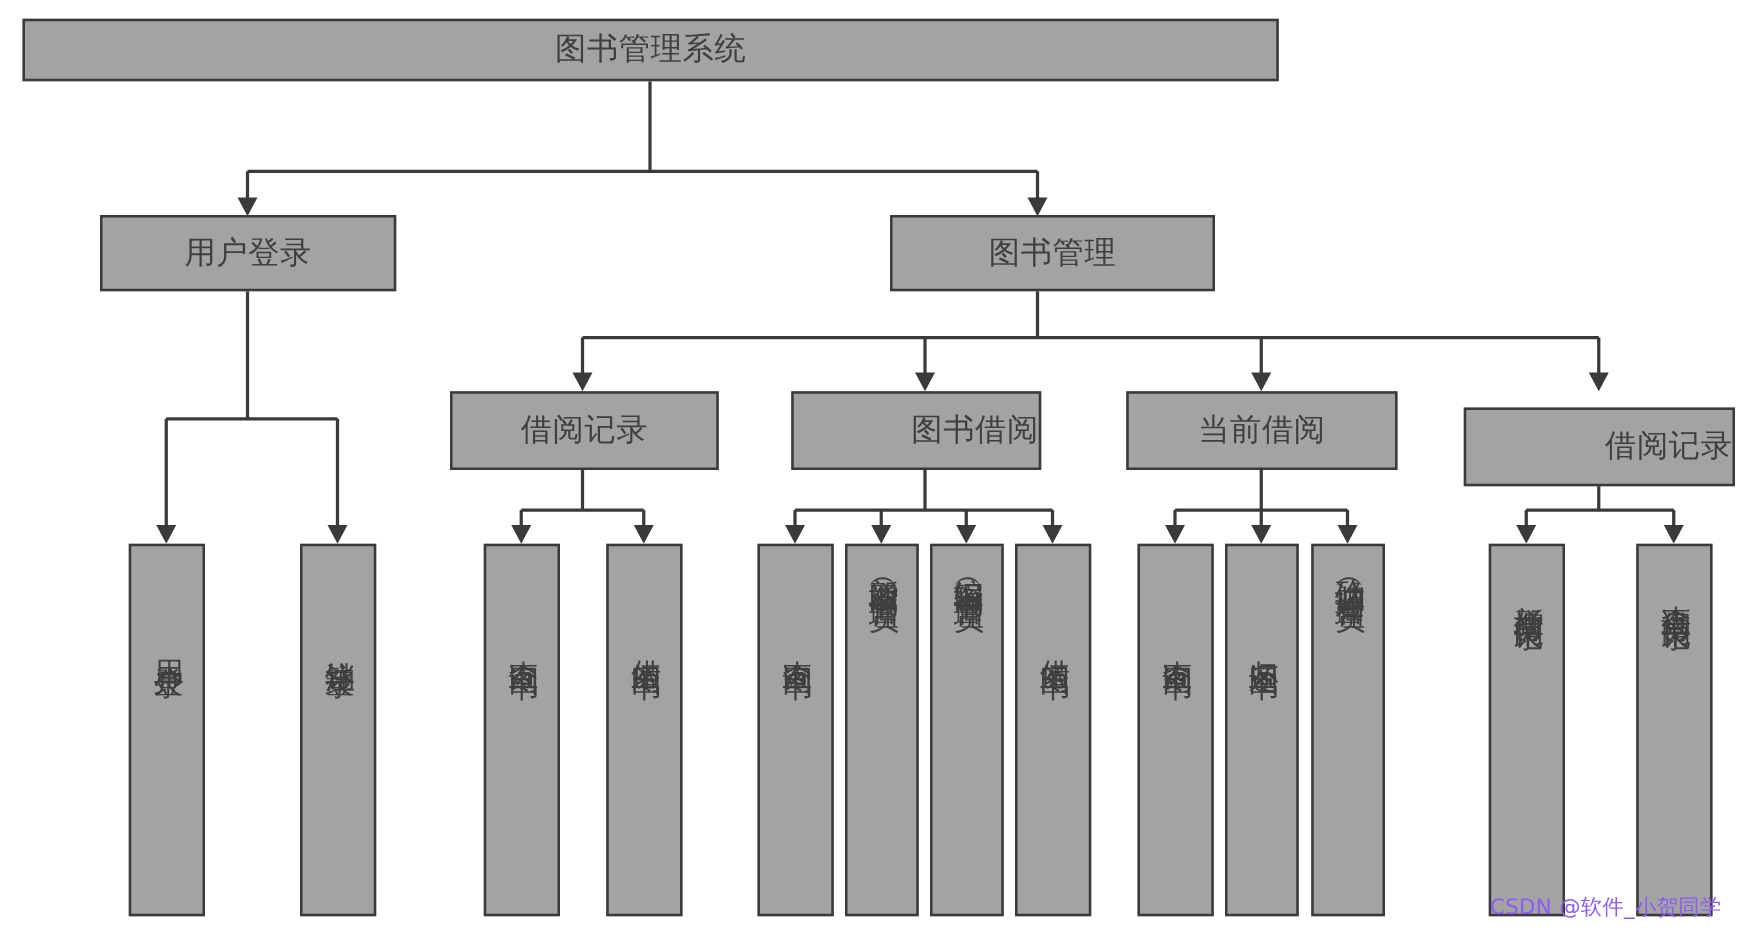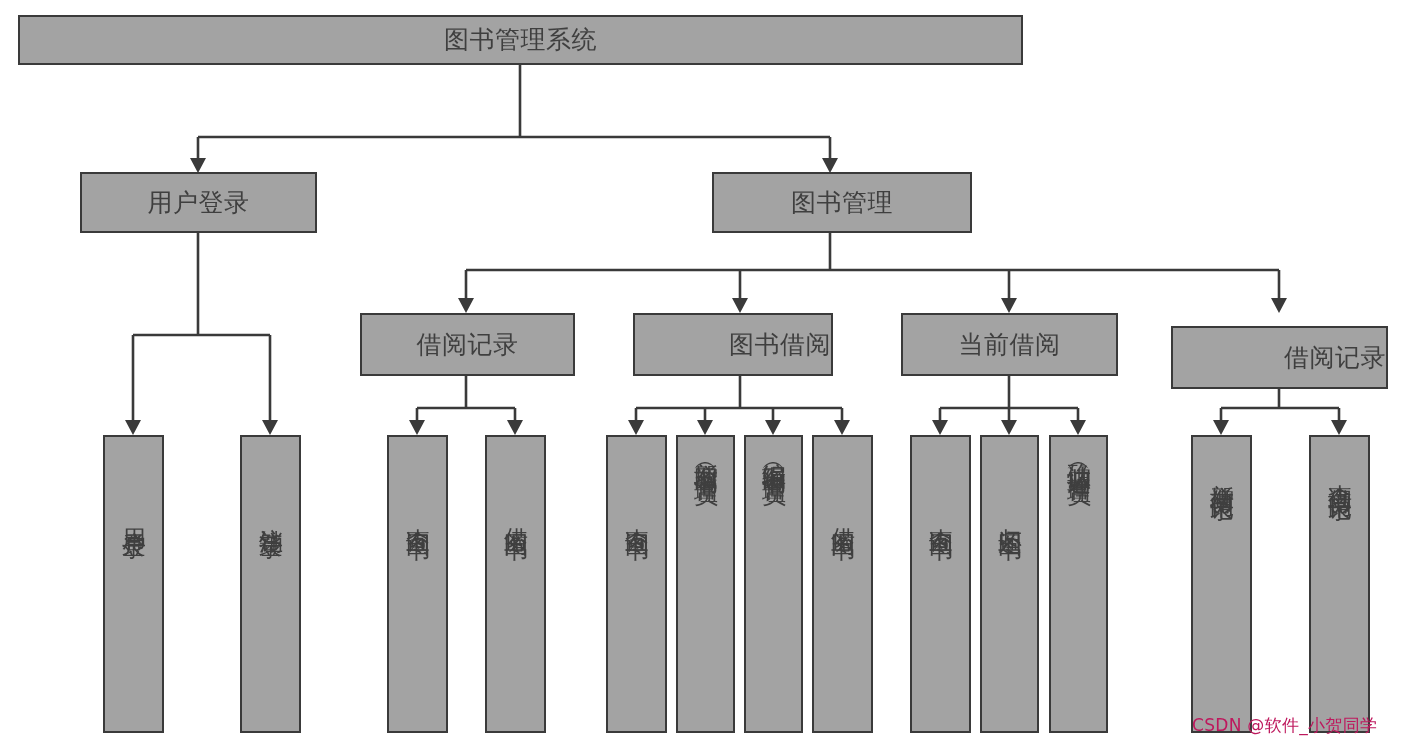--- a/index.html
+++ b/index.html
@@ -69,21 +69,21 @@
     fill: none;
   }
   .arrowhead {
     fill: #3a3a3a;
   }
   #watermark {
     position: absolute;
     left: 1192px;
     top: 714px;
     font-size: 17px;
-    color: #be185d;
+    color: #8b5cf6;
     white-space: nowrap;
     letter-spacing: 0.3px;
   }
 </style>
 </head>
 <body>
 
 <div id="canvas">
 
   <svg class="wires" viewBox="0 0 1405 747">

